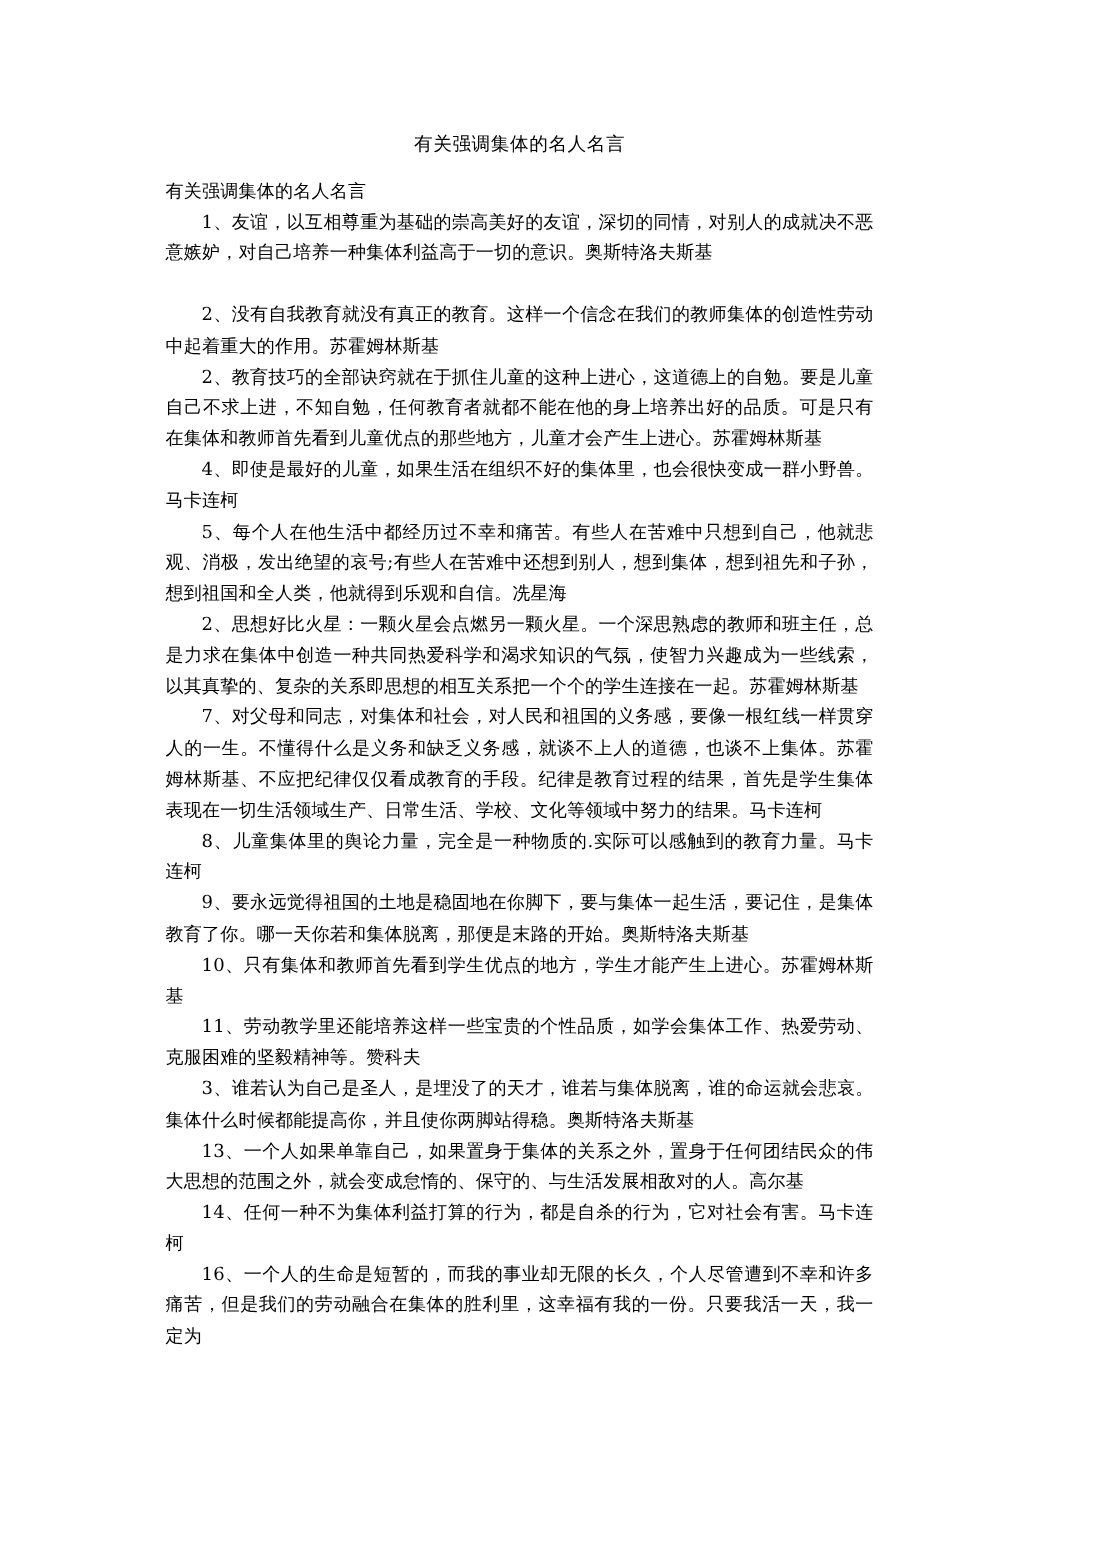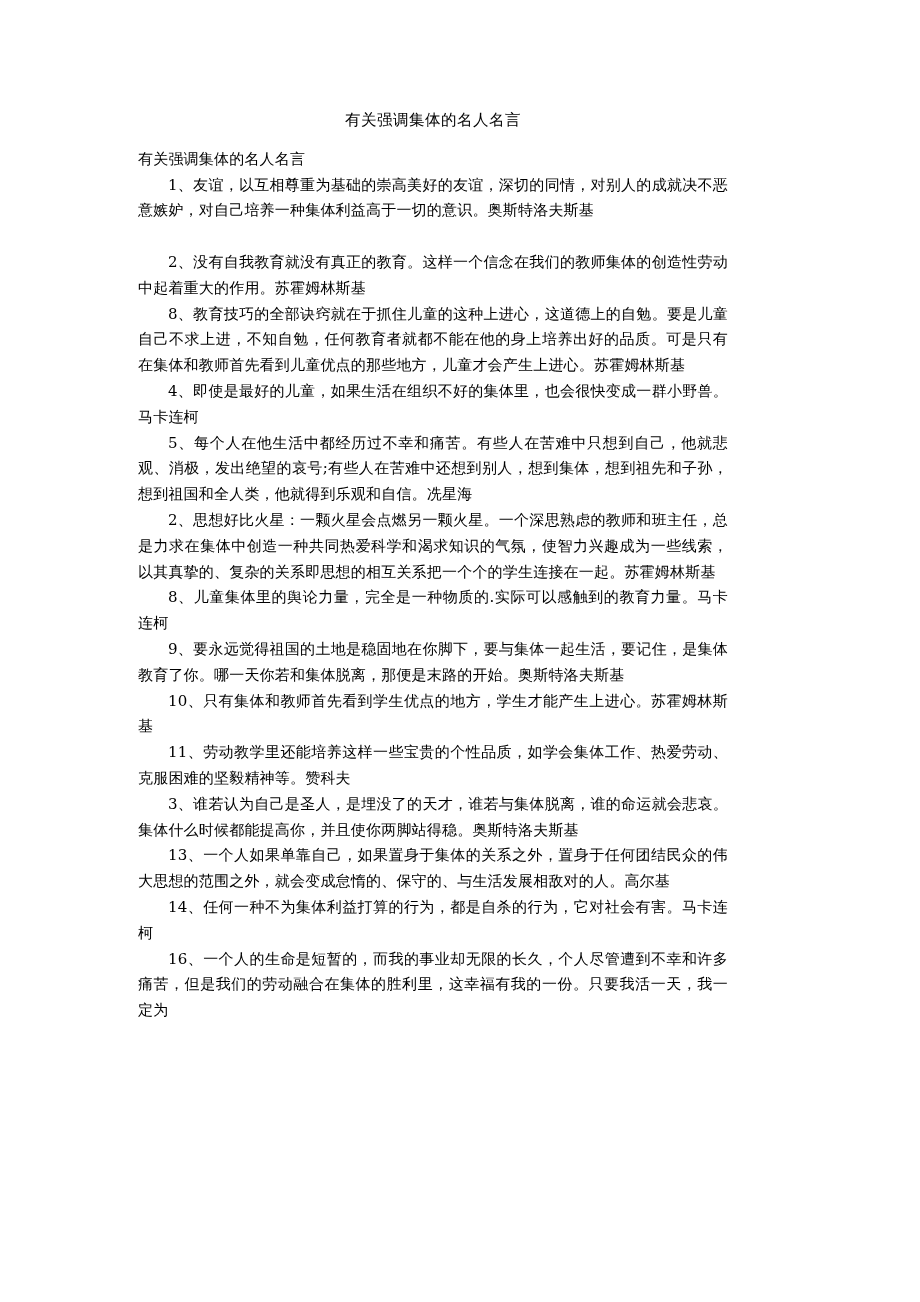--- a/index.html
+++ b/index.html
@@ -49,24 +49,25 @@
 </style>
 </head>
 <body>
 
 <div class="page">
   <h1 class="doc-title">有关强调集体的名人名言</h1>
   <div class="body-text">
       <p class="para no-indent">有关强调集体的名人名言</p>
       <p class="para blank-after">1、友谊，以互相尊重为基础的崇高美好的友谊，深切的同情，对别人的成就决不恶意嫉妒，对自己培养一种集体利益高于一切的意识。奥斯特洛夫斯基</p>
       <p class="para">2、没有自我教育就没有真正的教育。这样一个信念在我们的教师集体的创造性劳动中起着重大的作用。苏霍姆林斯基</p>
-      <p class="para">8、教育技巧的全部诀窍就在于抓住儿童的这种上进心，这道德上的自勉。要是儿童自己不求上进，不知自勉，任何教育者就都不能在他的身上培养出好的品质。可是只有在集体和教师首先看到儿童优点的那些地方，儿童才会产生上进心。苏霍姆林斯基</p>
+      <p class="para">2、教育技巧的全部诀窍就在于抓住儿童的这种上进心，这道德上的自勉。要是儿童自己不求上进，不知自勉，任何教育者就都不能在他的身上培养出好的品质。可是只有在集体和教师首先看到儿童优点的那些地方，儿童才会产生上进心。苏霍姆林斯基</p>
       <p class="para">4、即使是最好的儿童，如果生活在组织不好的集体里，也会很快变成一群小野兽。马卡连柯</p>
       <p class="para">5、每个人在他生活中都经历过不幸和痛苦。有些人在苦难中只想到自己，他就悲观、消极，发出绝望的哀号;有些人在苦难中还想到别人，想到集体，想到祖先和子孙，想到祖国和全人类，他就得到乐观和自信。冼星海</p>
       <p class="para">2、思想好比火星：一颗火星会点燃另一颗火星。一个深思熟虑的教师和班主任，总是力求在集体中创造一种共同热爱科学和渴求知识的气氛，使智力兴趣成为一些线索，以其真挚的、复杂的关系即思想的相互关系把一个个的学生连接在一起。苏霍姆林斯基</p>
+      <p class="para">7、对父母和同志，对集体和社会，对人民和祖国的义务感，要像一根红线一样贯穿人的一生。不懂得什么是义务和缺乏义务感，就谈不上人的道德，也谈不上集体。苏霍姆林斯基、不应把纪律仅仅看成教育的手段。纪律是教育过程的结果，首先是学生集体表现在一切生活领域生产、日常生活、学校、文化等领域中努力的结果。马卡连柯</p>
       <p class="para">8、儿童集体里的舆论力量，完全是一种物质的.实际可以感触到的教育力量。马卡连柯</p>
       <p class="para">9、要永远觉得祖国的土地是稳固地在你脚下，要与集体一起生活，要记住，是集体教育了你。哪一天你若和集体脱离，那便是末路的开始。奥斯特洛夫斯基</p>
       <p class="para">10、只有集体和教师首先看到学生优点的地方，学生才能产生上进心。苏霍姆林斯基</p>
       <p class="para">11、劳动教学里还能培养这样一些宝贵的个性品质，如学会集体工作、热爱劳动、克服困难的坚毅精神等。赞科夫</p>
       <p class="para">3、谁若认为自己是圣人，是埋没了的天才，谁若与集体脱离，谁的命运就会悲哀。集体什么时候都能提高你，并且使你两脚站得稳。奥斯特洛夫斯基</p>
       <p class="para">13、一个人如果单靠自己，如果置身于集体的关系之外，置身于任何团结民众的伟大思想的范围之外，就会变成怠惰的、保守的、与生活发展相敌对的人。高尔基</p>
       <p class="para">14、任何一种不为集体利益打算的行为，都是自杀的行为，它对社会有害。马卡连柯</p>
       <p class="para">16、一个人的生命是短暂的，而我的事业却无限的长久，个人尽管遭到不幸和许多痛苦，但是我们的劳动融合在集体的胜利里，这幸福有我的一份。只要我活一天，我一定为</p>
     </div>
 </div>

